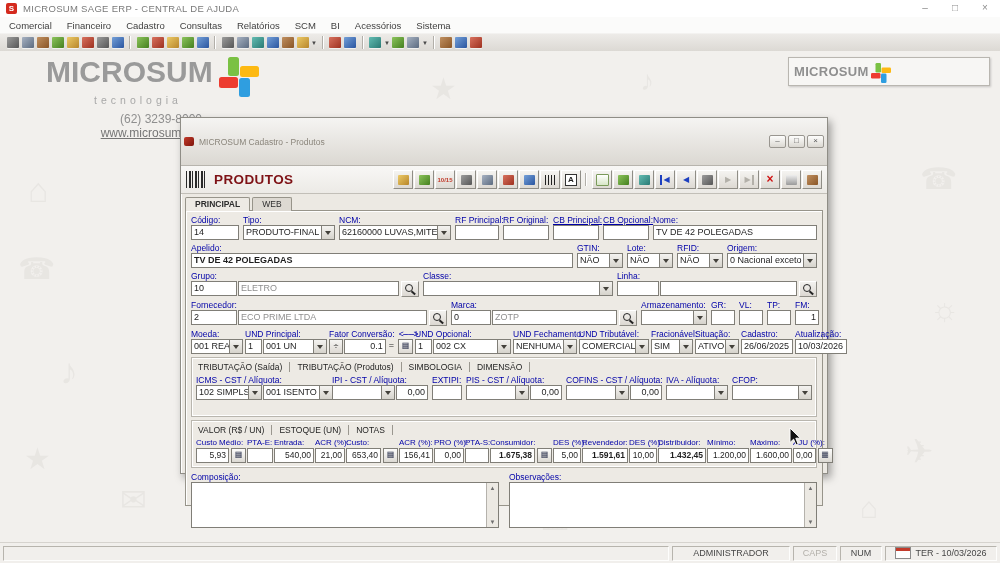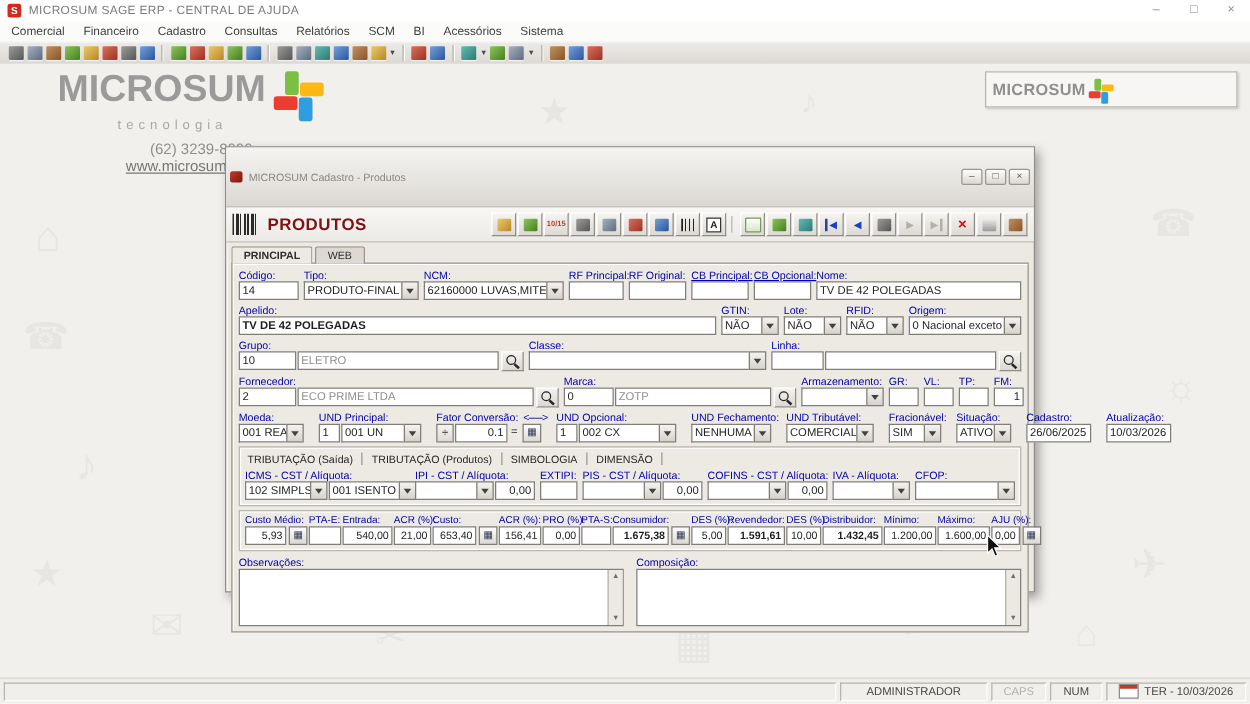--- a/index.html
+++ b/index.html
@@ -499,21 +499,21 @@
           <div class="fld" style="width:24px">
             <span class="lbl">TP:</span>
             <span class="inp"></span>
           </div>
           <div class="fld" style="width:24px">
             <span class="lbl">FM:</span>
             <span class="inp num">1</span>
           </div>
         </div>
 
-        <div class="row" style="gap:12px">
+        <div class="row" style="gap:2px">
           <div class="fld" style="width:52px">
             <span class="lbl">Moeda:</span>
             <span class="dd">
                 <span class="inp">001 REAL</span>
                 <span class="ddb"></span>
               </span>
           </div>
           <div class="fld" style="width:82px">
             <span class="lbl">UND Principal:</span>
             <span class="combo">
@@ -584,21 +584,21 @@
           </div>
         </div>
 
         <div class="gbox">
           <div class="subtabs">
             <span class="subtab">TRIBUTAÇÃO (Saída)</span>
             <span class="subtab">TRIBUTAÇÃO (Produtos)</span>
             <span class="subtab">SIMBOLOGIA</span>
             <span class="subtab">DIMENSÃO</span>
           </div>
-          <div class="row" style="margin-bottom:0">
+          <div class="row" style="margin-bottom:12px">
             <div class="fld" style="width:132px">
               <span class="lbl">ICMS - CST / Alíquota:</span>
               <span class="combo">
                 <span class="dd" style="width:66px">
                     <span class="inp">102 SIMPLS S/</span>
                     <span class="ddb"></span>
                   </span>
                 <span class="dd grow">
                     <span class="inp">001 ISENTO</span>
                     <span class="ddb"></span>
@@ -650,20 +650,25 @@
               <span class="lbl">CFOP:</span>
               <span class="dd">
                   <span class="inp"></span>
                   <span class="ddb"></span>
                 </span>
             </div>
           </div>
         </div>
 
         <div class="gbox">
+          <div class="subtabs">
+            <span class="subtab">VALOR (R$ / UN)</span>
+            <span class="subtab">ESTOQUE (UN)</span>
+            <span class="subtab">NOTAS</span>
+          </div>
           <div class="row" style="gap:1px;margin-bottom:0">
             <div class="fld vcell" style="width:50px">
               <span class="lbl">Custo Médio:</span>
               <span class="combo">
                   <span class="inp num grow">5,93</span>
                   <span class="btn-calc">▦</span>
                 </span>
             </div>
             <div class="fld vcell" style="width:26px">
               <span class="lbl">PTA-E:</span>
@@ -732,31 +737,31 @@
               <span class="combo">
                   <span class="inp num grow">0,00</span>
                   <span class="btn-calc">▦</span>
                 </span>
             </div>
           </div>
         </div>
 
         <div class="notesrow">
           <div class="fld">
-            <span class="lbl">Observações:</span>
+            <span class="lbl">Composição:</span>
             <div class="ta">
               <span></span>
               <span class="sb">
                   <span>▲</span>
                   <span>▼</span>
                 </span>
             </div>
           </div>
           <div class="fld">
-            <span class="lbl">Composição:</span>
+            <span class="lbl">Observações:</span>
             <div class="ta">
               <span></span>
               <span class="sb">
                   <span>▲</span>
                   <span>▼</span>
                 </span>
             </div>
           </div>
         </div>
 

